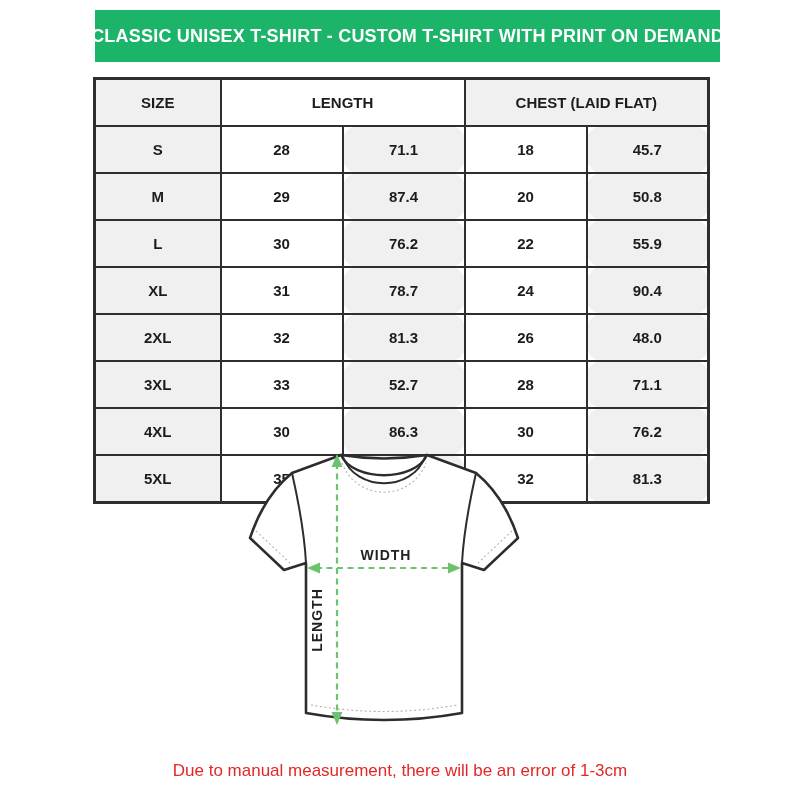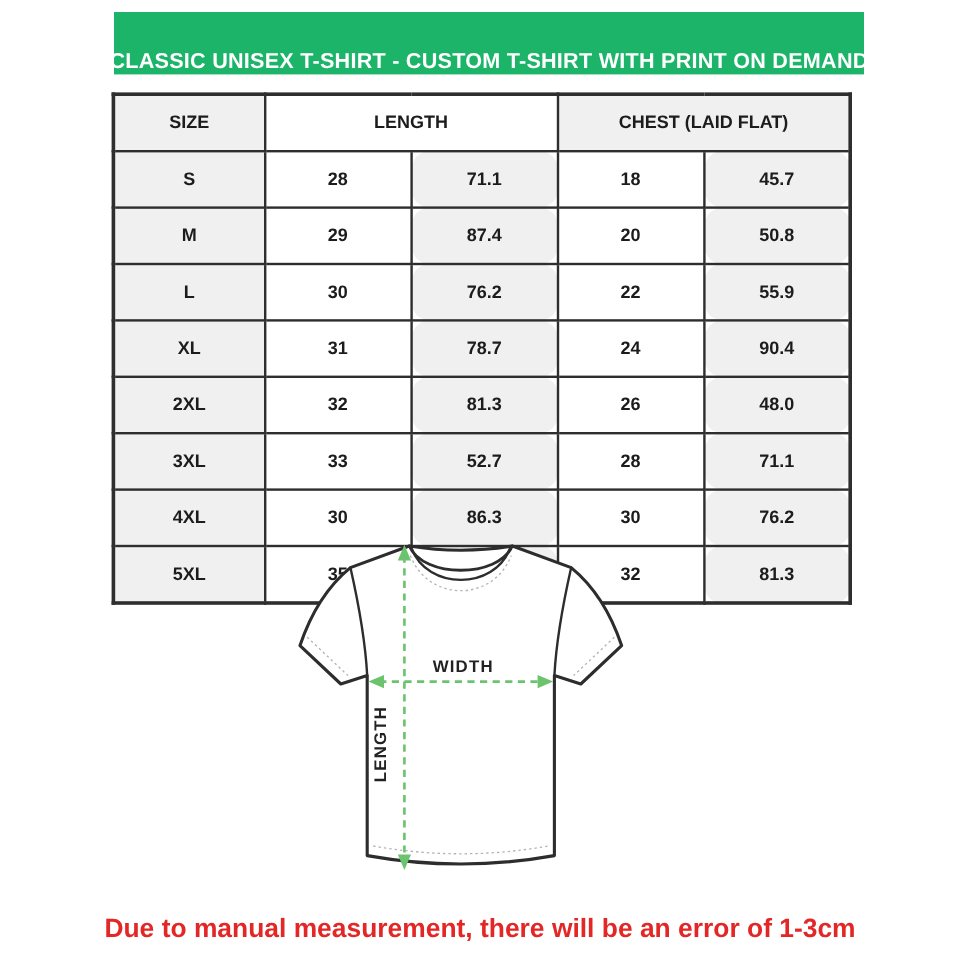--- a/index.html
+++ b/index.html
@@ -12,21 +12,21 @@
   }
   *{box-sizing:border-box;}
   html,body{margin:0;padding:0;background:#ffffff;}
   body{width:800px;height:800px;font-family:"Liberation Sans",sans-serif;}
   .page{position:relative;width:800px;height:800px;background:#ffffff;overflow:hidden;}
 
   
   .banner{
     position:absolute;left:95px;top:10px;width:625px;height:52px;
     background:var(--banner-green);
-    display:flex;align-items:flex-end;justify-content:center;
+    display:flex;align-items:center;justify-content:center;
   }
   .banner span{
     color:#ffffff;font-weight:bold;font-size:18px;letter-spacing:.2px;
     white-space:nowrap;
   }
 
   
   table.size-table{
     position:absolute;left:93px;top:77px;width:614px;
     border-collapse:collapse;table-layout:fixed;
@@ -52,21 +52,21 @@
   .arrow{fill:none;stroke:var(--arrow-green);stroke-width:2.2;stroke-dasharray:6,4.5;}
   .arrowhead{fill:var(--arrow-green);stroke:none;}
   .dim-label{
     font-family:"Liberation Sans",sans-serif;font-weight:bold;
     font-size:14px;fill:#222222;letter-spacing:1px;
   }
 
   
   .footer-note{
     position:absolute;left:0;top:761px;width:800px;text-align:center;
-    color:var(--note-red);font-weight:bold;font-size:22px;
+    color:var(--note-red);font-weight:normal;font-size:17px;
   }
 </style>
 </head>
 <body>
 
 <div class="page">
 
   <header class="banner">
     <span>CLASSIC UNISEX T-SHIRT - CUSTOM T-SHIRT WITH PRINT ON DEMAND</span>
   </header>

